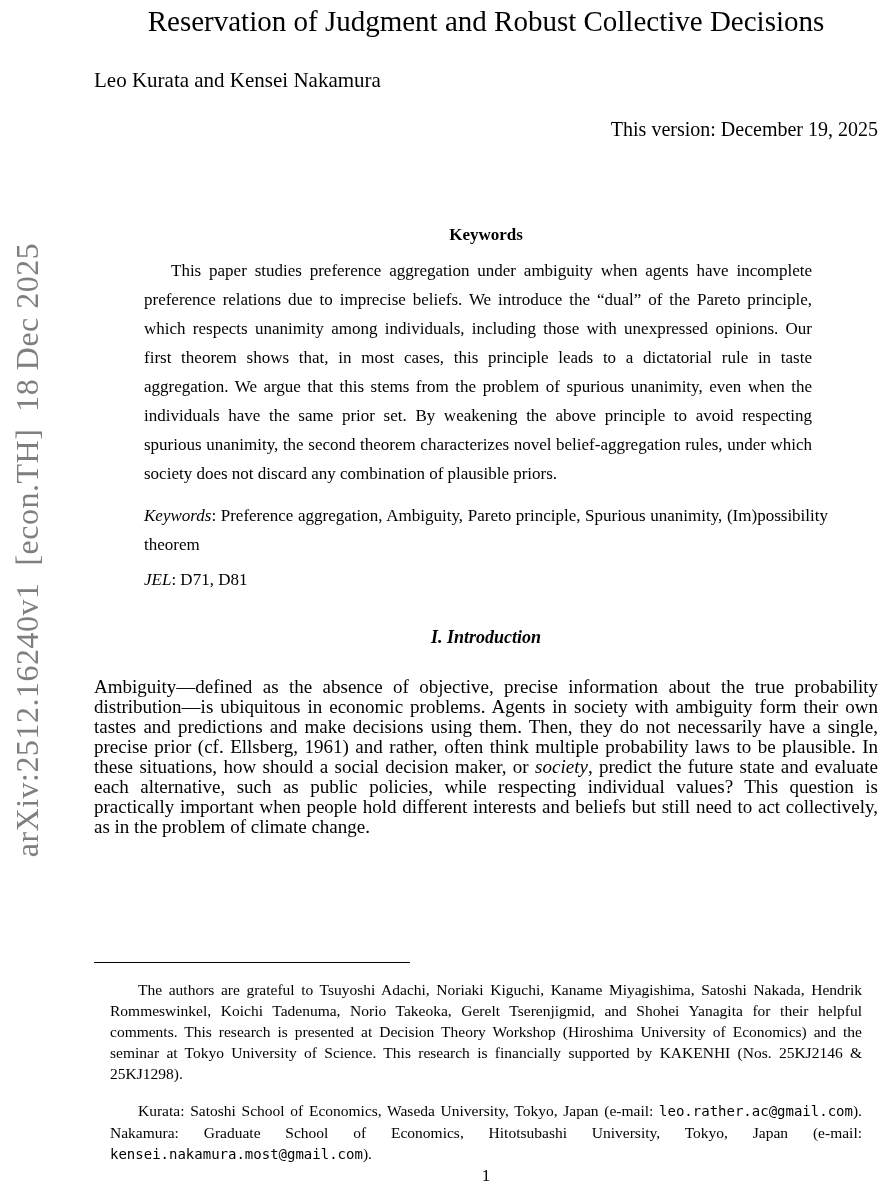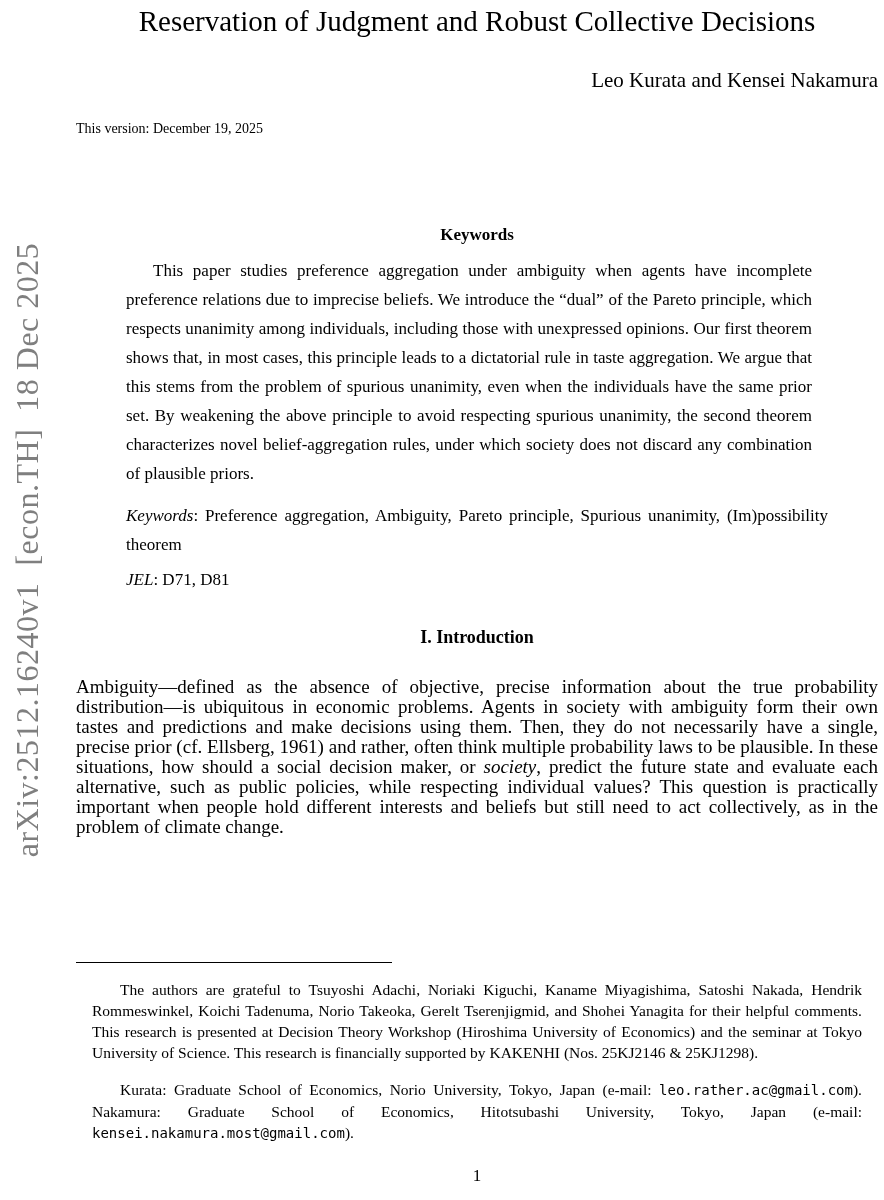--- a/index.html
+++ b/index.html
@@ -7,21 +7,21 @@
     position: relative;
     width: 884px;
     height: 1200px;
     background: #ffffff;
     font-family: "Liberation Serif", serif;
     color: #000000;
     overflow: hidden;
   }
   .content {
     position: absolute;
-    left: 76px;
+    left: 94px;
     right: 6px;
     top: 0;
     height: 1200px;
   }
   .stamp {
     position: absolute;
     top: 550px;
     left: 27px;
     transform: translate(-50%, -50%) rotate(-90deg);
     white-space: pre;
@@ -32,28 +32,28 @@
   .title {
     margin: 0;
     padding-top: 3px;
     text-align: center;
     font-size: 29px;
     line-height: 36px;
     font-weight: normal;
   }
   .authors {
     margin-top: 27px;
-    text-align: right;
+    text-align: left;
     font-size: 21px;
     line-height: 28px;
   }
   .version {
     margin-top: 21px;
-    text-align: left;
-    font-size: 14px;
+    text-align: right;
+    font-size: 20px;
     line-height: 28px;
   }
   .abstract { margin: 80px 50px 0 50px; }
   .abstract-heading {
     text-align: center;
     font-weight: bold;
     font-size: 17px;
     line-height: 24px;
   }
   .abstract-body {
@@ -74,20 +74,21 @@
     margin: 0;
     font-size: 17px;
     line-height: 29px;
   }
   .section-heading {
     margin: 30px 0 0 0;
     text-align: center;
     font-size: 18px;
     line-height: 26px;
     font-weight: bold;
+    font-style: italic;
   }
   .intro {
     margin: 27px 0 0 0;
     font-size: 19px;
     line-height: 20px;
     text-align: justify;
     hyphens: auto;
   }
   .italic { font-style: italic; }
   .footnotes {
@@ -145,19 +146,19 @@
       <p class="jel"><span class="italic">JEL</span><span>: D71, D81</span></p>
     </div>
 
     <h2 class="section-heading">I.  Introduction</h2>
 
     <p class="intro"><span>Ambiguity—defined as the absence of objective, precise information about the true probability distribution—is ubiquitous in economic problems. Agents in society with ambiguity form their own tastes and predictions and make decisions using them. Then, they do not necessarily have a single, precise prior (cf. Ellsberg, 1961) and rather, often think multiple probability laws to be plausible. In these situations, how should a social decision maker, or </span><span class="italic">society</span><span>, predict the future state and evaluate each alternative, such as public policies, while respecting individual values? This question is practically important when people hold different interests and beliefs but still need to act collectively, as in the problem of climate change.</span></p>
 
     <div class="footnotes">
       <div class="footnote-rule"></div>
       <p class="footnote">The authors are grateful to Tsuyoshi Adachi, Noriaki Kiguchi, Kaname Miyagishima, Satoshi Nakada, Hendrik Rommeswinkel, Koichi Tadenuma, Norio Takeoka, Gerelt Tserenjigmid, and Shohei Yanagita for their helpful comments. This research is presented at Decision Theory Workshop (Hiroshima University of Economics) and the seminar at Tokyo University of Science. This research is financially supported by KAKENHI (Nos. 25KJ2146 &amp; 25KJ1298).</p>
-      <p class="footnote"><span>Kurata: Graduate School of Economics, Norio University, Tokyo, Japan (e-mail: </span><span class="mono">leo.rather.ac@gmail.com</span><span>).  Nakamura: Graduate School of Economics, Hitotsubashi University, Tokyo, Japan (e-mail: </span><span class="mono">kensei.nakamura.most@gmail.com</span><span>).</span></p>
+      <p class="footnote"><span>Kurata: Satoshi School of Economics, Waseda University, Tokyo, Japan (e-mail: </span><span class="mono">leo.rather.ac@gmail.com</span><span>).  Nakamura: Graduate School of Economics, Hitotsubashi University, Tokyo, Japan (e-mail: </span><span class="mono">kensei.nakamura.most@gmail.com</span><span>).</span></p>
     </div>
 
     <div class="page-number">1</div>
 
   </div>
 </div>
 
 </body></html>

